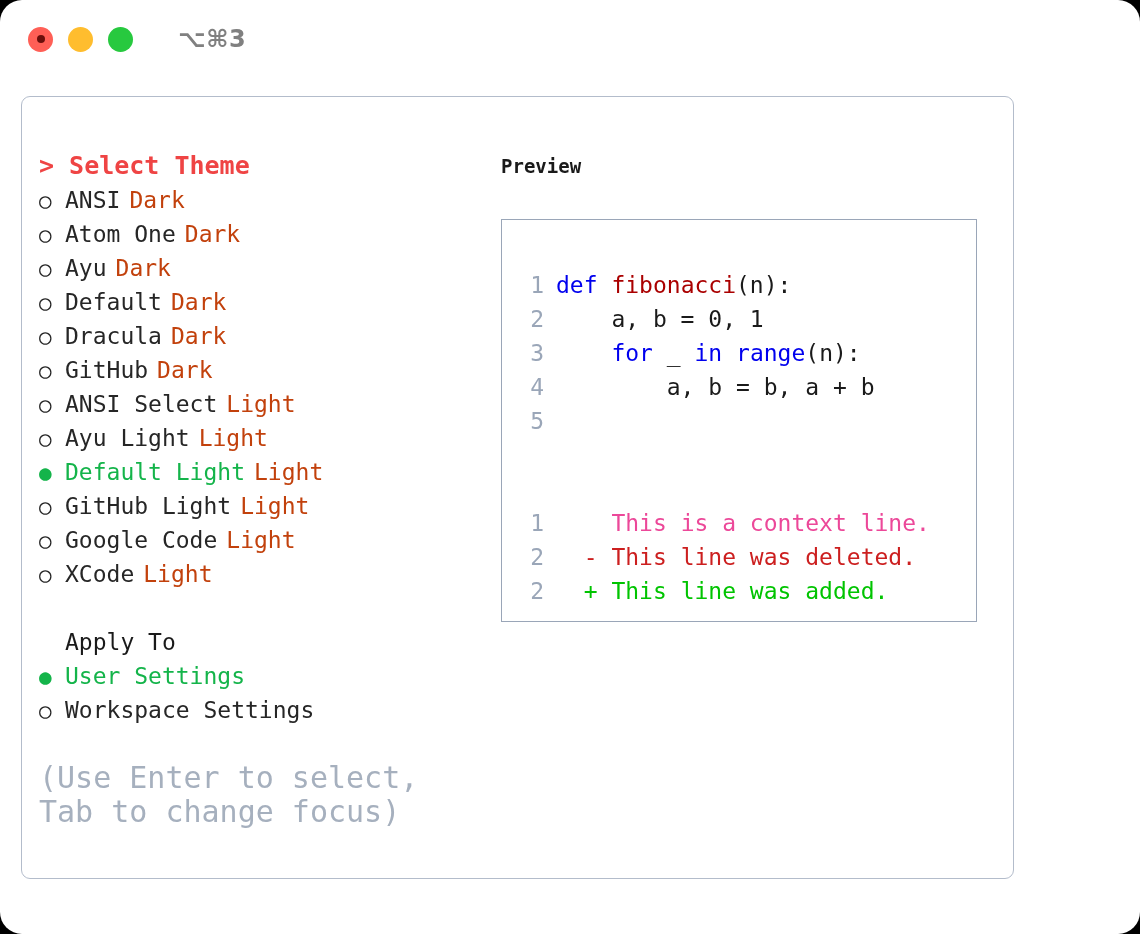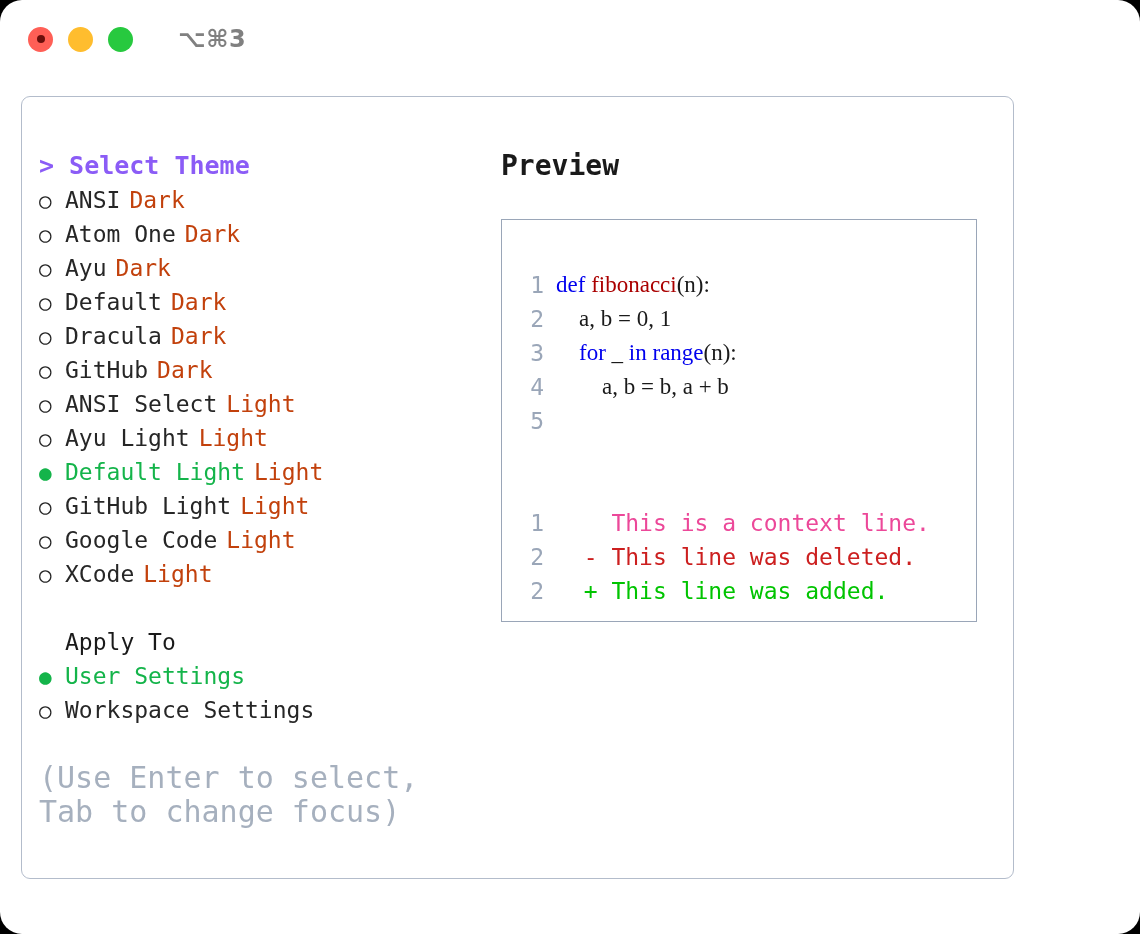--- a/index.html
+++ b/index.html
@@ -81,21 +81,21 @@
   
   #left-col {
     position: absolute;
     left: 17px;
     top: 52px;
     width: 440px;
   }
   .section-title {
     font-size: 25px;
     font-weight: bold;
-    color: #8b5cf6;
+    color: #ef4444;
     line-height: 34px;
     white-space: pre;
   }
   .row {
     display: flex;
     align-items: baseline;
     line-height: 34px;
     height: 34px;
     font-size: 23px;
     white-space: pre;
@@ -136,21 +136,21 @@
   }
 
   
   #right-col {
     position: absolute;
     left: 479px;
     top: 52px;
     width: 500px;
   }
   #preview-title {
-    font-size: 28px;
+    font-size: 19px;
     font-weight: bold;
     color: #1a1a1a;
     line-height: 34px;
     white-space: pre;
   }
   #preview-box {
     margin-top: 36px;
     width: 476px;
     height: 403px;
     border: 1.6px solid #9aa6b8;
@@ -172,21 +172,21 @@
     white-space: pre;
   }
   .cline.blank { height: 34px; }
   .lnum {
     width: 28px;
     flex: none;
     text-align: right;
     color: #9aa6b8;
     margin-right: 12px;
   }
-  .ctext { color: #1a1a1a; font-family: Liberation Serif, serif; }
+  .ctext { color: #1a1a1a; }
 
   .tok-kw   { color: #0000ee; }
   .tok-fn   { color: #aa0000; }
   .tok-plain{ color: #1a1a1a; }
 
   .diff-ctx { color: #ec4899; }
   .diff-del { color: #cc1f1f; }
   .diff-add { color: #00c400; }
 </style>
 </head>

